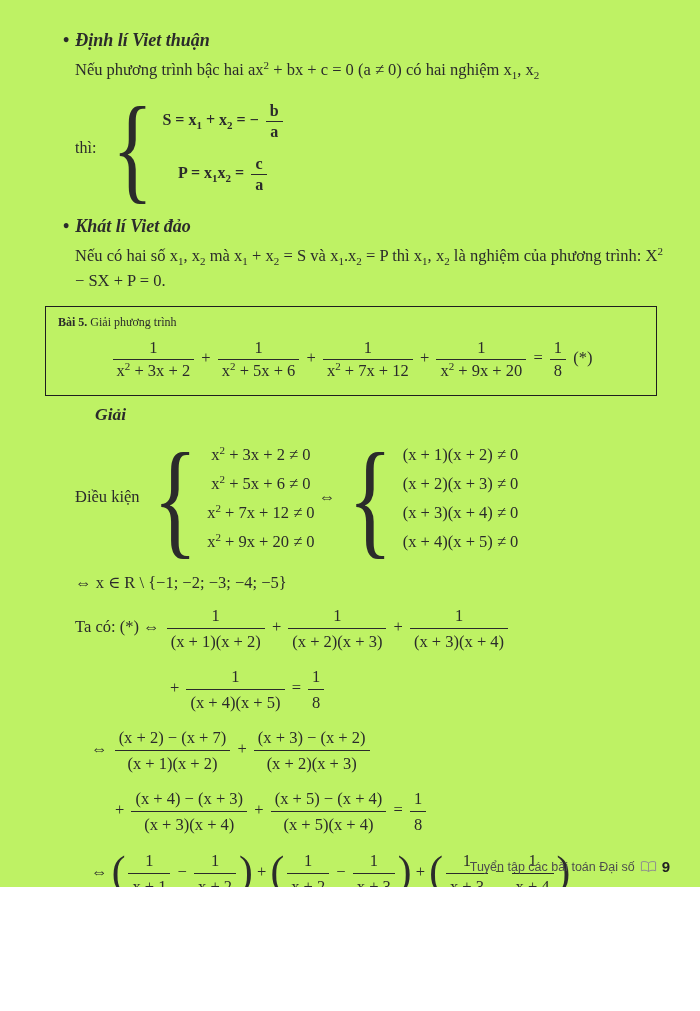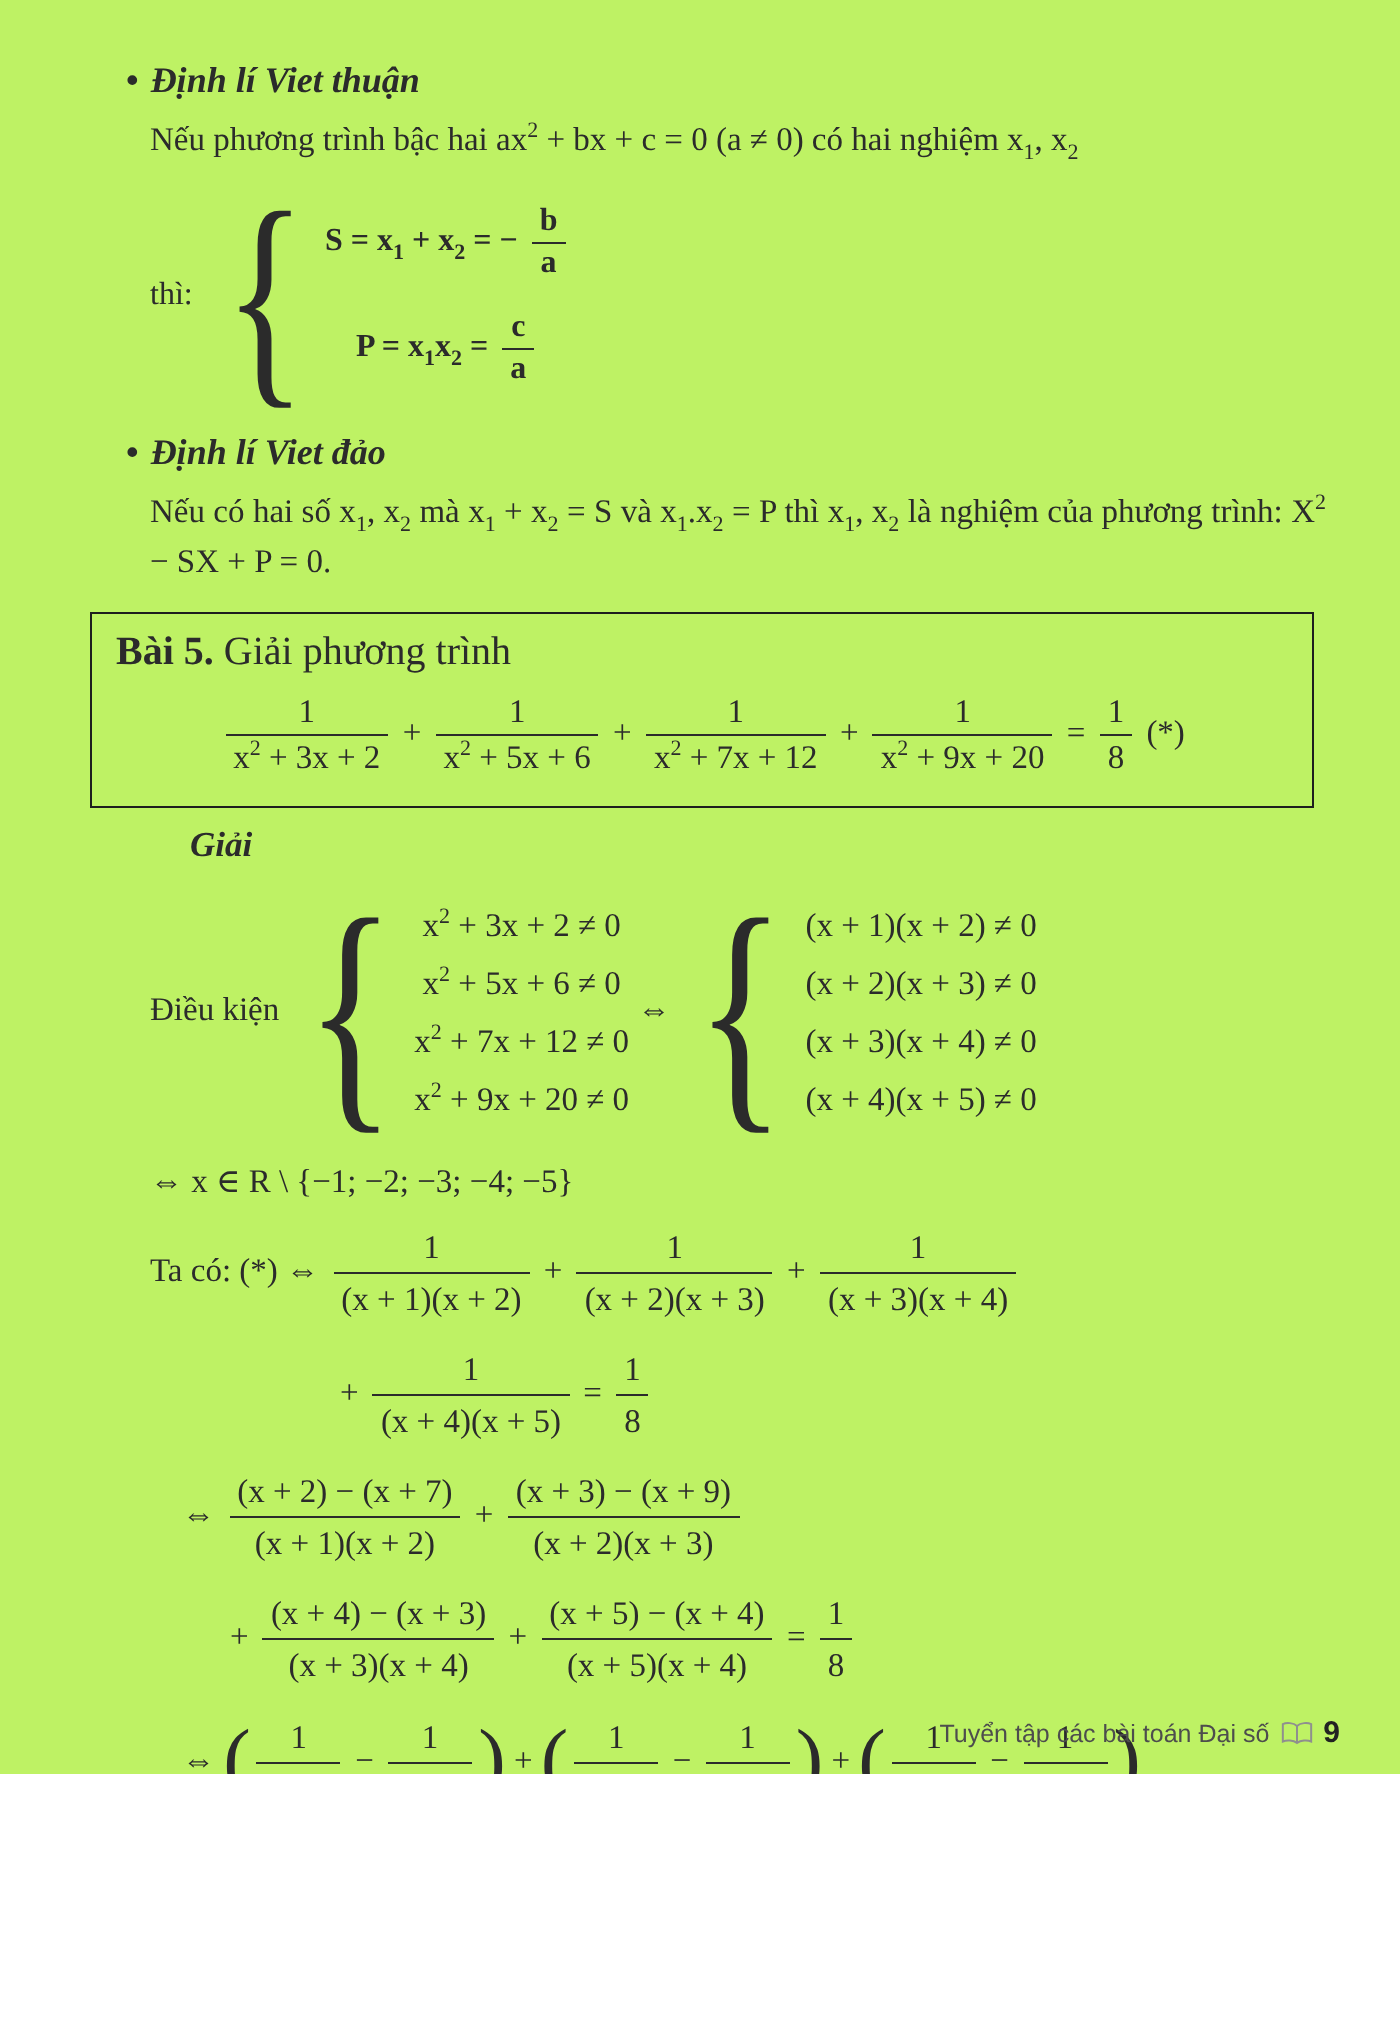--- a/index.html
+++ b/index.html
@@ -26,21 +26,21 @@
     transform:scaleX(0.72);transform-origin:center;color:#2b2b2b;margin-right:1px;}
   .cases-rows{display:inline-flex;flex-direction:column;align-items:center;}
   .cases-rows .crow{margin:3px 0;white-space:nowrap;}
   .bigp{font-size:250%;font-weight:200;vertical-align:middle;line-height:0;position:relative;top:-2px;}
   .thi-line{display:flex;align-items:center;margin:6px 0 8px;}
   .thi-line .thi-label{margin-right:8px;}
   .thi-line .cases-rows{font-weight:bold;}
   .thi-line .crow{margin:5px 0;}
   .problem-box{border:1.6px solid #1e1e1e;margin:12px 0 6px -30px;width:612px;
     padding:8px 12px 12px;box-sizing:border-box;background:transparent;}
-  .problem-title{font-size:20px;}
+  .problem-title{font-size:12px;}
   .problem-title .blabel{font-weight:bold;}
   .problem-eq{font-size:16.5px;text-align:center;margin-top:6px;}
   .giai{font-weight:bold;font-style:italic;font-size:17.5px;margin:8px 0 6px 20px;}
   .watermark1{
     position:absolute;left:142px;top:888px;
     font-family:"DejaVu Sans","Liberation Sans",sans-serif;
     font-weight:bold;font-size:104px;letter-spacing:-3px;
     color:transparent;-webkit-text-stroke:1.6px #aeaba4;
     pointer-events:none;z-index:5;line-height:1;
   }
@@ -74,21 +74,21 @@
       <span class="thi-label">thì:</span>
       <span><span class="cases">
             <span class="cases-brace" style="font-size: 119px;">{</span>
             <span class="cases-rows">
               <span class="crow">S = x<sub class="sub">1</sub> + x<sub class="sub">2</sub> = − <span class="frac"><span class="num">b</span><span class="den">a</span></span></span>
               <span class="crow">P = x<sub class="sub">1</sub>x<sub class="sub">2</sub> = <span class="frac"><span class="num">c</span><span class="den">a</span></span></span>
             </span>
           </span></span>
     </div>
 
-    <div class="heading"><span class="bullet">•</span><span>Định lí Viet đảo</span></div>
+    <div class="heading"><span class="bullet">•</span><span>Khát lí Viet đảo</span></div>
 
     <div class="para">Nếu có hai số x<sub class="sub">1</sub>, x<sub class="sub">2</sub> mà x<sub class="sub">1</sub> + x<sub class="sub">2</sub> = S và x<sub class="sub">1</sub>.x<sub class="sub">2</sub> = P thì x<sub class="sub">1</sub>, x<sub class="sub">2</sub> là nghiệm của phương trình: X<sup class="sup">2</sup> − SX + P = 0.</div>
 
     <div class="problem-box">
       <div class="problem-title"><span class="blabel">Bài 5.</span><span> Giải phương trình</span></div>
       <div class="problem-eq"><span class="frac"><span class="num">1</span><span class="den">x<sup class="sup">2</sup> + 3x + 2</span></span> + <span class="frac"><span class="num">1</span><span class="den">x<sup class="sup">2</sup> + 5x + 6</span></span> + <span class="frac"><span class="num">1</span><span class="den">x<sup class="sup">2</sup> + 7x + 12</span></span> + <span class="frac"><span class="num">1</span><span class="den">x<sup class="sup">2</sup> + 9x + 20</span></span> = <span class="frac"><span class="num">1</span><span class="den">8</span></span> (*)</div>
     </div>
 
     <div class="giai">Giải</div>
 
@@ -107,21 +107,21 @@
             <span class="crow">(x + 2)(x + 3) ≠ 0</span>
             <span class="crow">(x + 3)(x + 4) ≠ 0</span>
             <span class="crow">(x + 4)(x + 5) ≠ 0</span>
           </span>
         </span></div>
 
     <div id="solution-lines">
         <div class="mline" style="padding-left: 0px;">⇔ x ∈ R \ {−1; −2; −3; −4; −5}</div>
         <div class="mline" style="padding-left: 0px;">Ta có: (*) ⇔ <span class="frac"><span class="num">1</span><span class="den">(x + 1)(x + 2)</span></span> + <span class="frac"><span class="num">1</span><span class="den">(x + 2)(x + 3)</span></span> + <span class="frac"><span class="num">1</span><span class="den">(x + 3)(x + 4)</span></span></div>
         <div class="mline" style="padding-left: 95px;">+ <span class="frac"><span class="num">1</span><span class="den">(x + 4)(x + 5)</span></span> = <span class="frac"><span class="num">1</span><span class="den">8</span></span></div>
-        <div class="mline" style="padding-left: 16px;">⇔ <span class="frac"><span class="num">(x + 2) − (x + 7)</span><span class="den">(x + 1)(x + 2)</span></span> + <span class="frac"><span class="num">(x + 3) − (x + 9)</span><span class="den">(x + 2)(x + 3)</span></span></div>
+        <div class="mline" style="padding-left: 16px;">⇔ <span class="frac"><span class="num">(x + 2) − (x + 7)</span><span class="den">(x + 1)(x + 2)</span></span> + <span class="frac"><span class="num">(x + 3) − (x + 2)</span><span class="den">(x + 2)(x + 3)</span></span></div>
         <div class="mline" style="padding-left: 40px;">+ <span class="frac"><span class="num">(x + 4) − (x + 3)</span><span class="den">(x + 3)(x + 4)</span></span> + <span class="frac"><span class="num">(x + 5) − (x + 4)</span><span class="den">(x + 5)(x + 4)</span></span> = <span class="frac"><span class="num">1</span><span class="den">8</span></span></div>
         <div class="mline" style="padding-left: 16px;">⇔ <span class="bigp">(</span><span class="frac"><span class="num">1</span><span class="den">x + 1</span></span> − <span class="frac"><span class="num">1</span><span class="den">x + 2</span></span><span class="bigp">)</span> + <span class="bigp">(</span><span class="frac"><span class="num">1</span><span class="den">x + 2</span></span> − <span class="frac"><span class="num">1</span><span class="den">x + 3</span></span><span class="bigp">)</span> + <span class="bigp">(</span><span class="frac"><span class="num">1</span><span class="den">x + 3</span></span> − <span class="frac"><span class="num">1</span><span class="den">x + 4</span></span><span class="bigp">)</span></div>
         <div class="mline" style="padding-left: 45px;">+ <span class="bigp">(</span><span class="frac"><span class="num">1</span><span class="den">x + 4</span></span> − <span class="frac"><span class="num">1</span><span class="den">x + 5</span></span><span class="bigp">)</span> = <span class="frac"><span class="num">1</span><span class="den">8</span></span></div>
         <div class="mline" style="padding-left: 16px;">⇔ <span class="frac"><span class="num">1</span><span class="den">x + 1</span></span> − <span class="frac"><span class="num">1</span><span class="den">x + 5</span></span> = <span class="frac"><span class="num">1</span><span class="den">8</span></span> ⇔ <span class="frac"><span class="num">(x + 5) − (x + 1)</span><span class="den">(x + 1)(x + 5)</span></span> = <span class="frac"><span class="num">1</span><span class="den">8</span></span></div>
       </div>
 
   </div>
 
   <div class="watermark1">davibooks</div>
   <div class="watermark2">Khát vọng tri thức</div>

